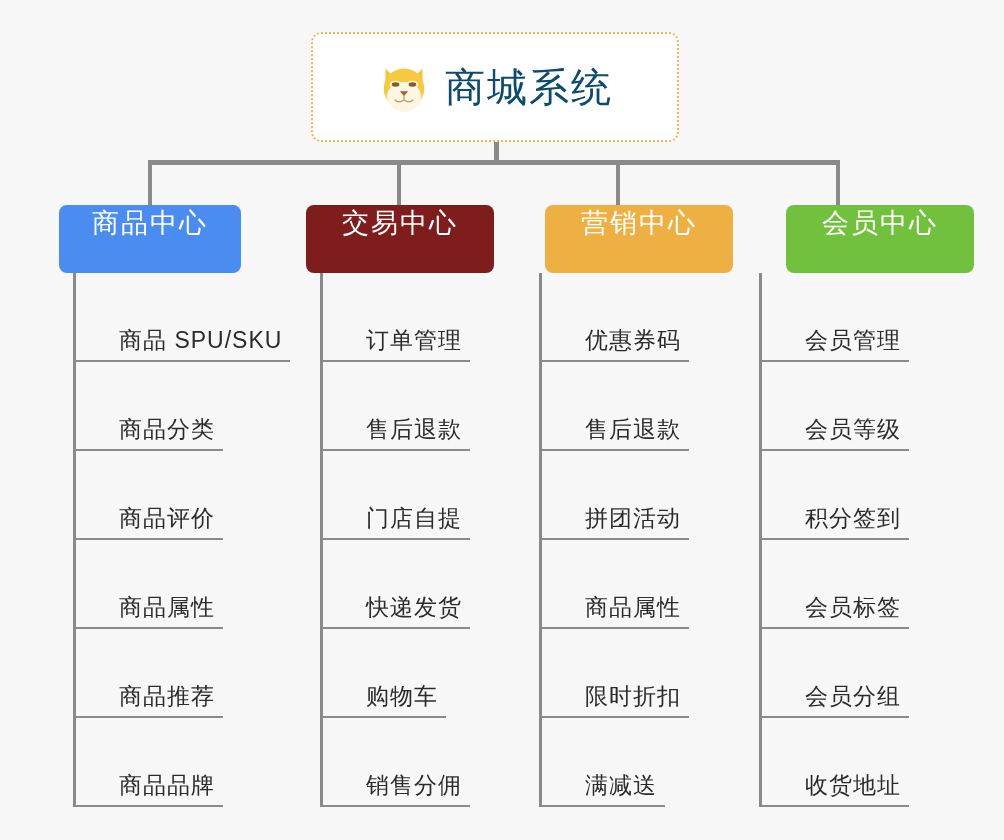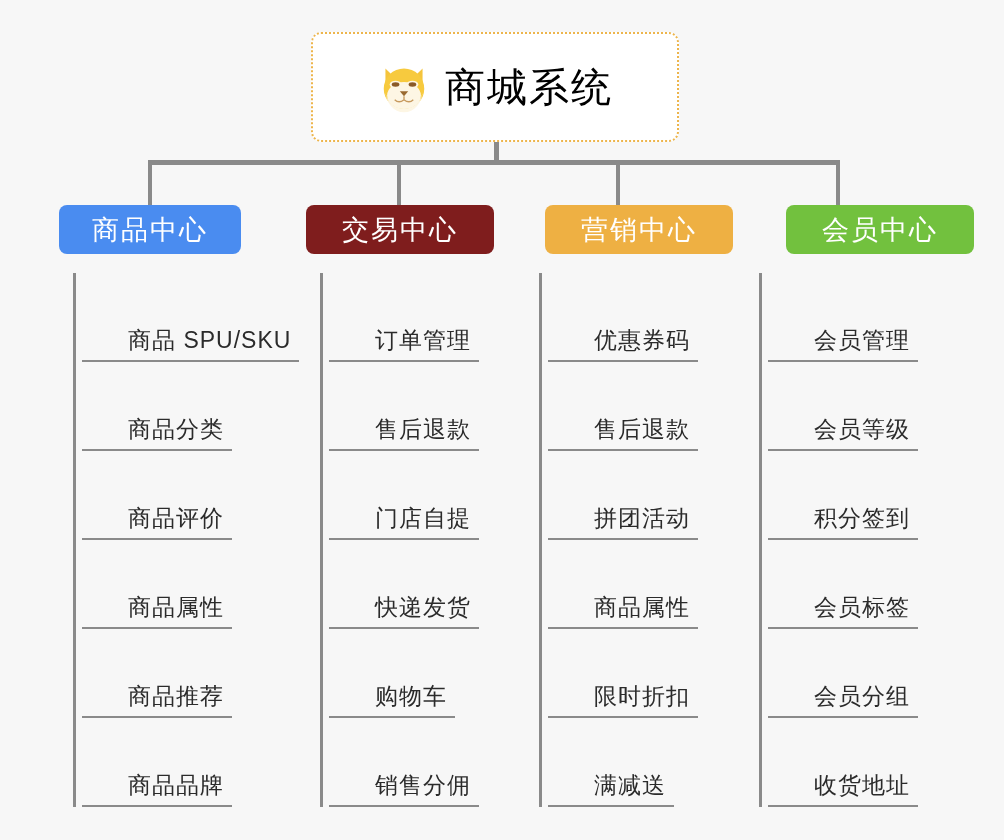--- a/index.html
+++ b/index.html
@@ -35,65 +35,65 @@
     gap: 14px;
   }
   .root-emoji {
     width: 54px;
     height: 54px;
     flex: 0 0 auto;
     display: block;
   }
   .root-title {
     font-size: 40px;
-    color: #000000;
+    color: #0c4a6e;
     letter-spacing: 2px;
     line-height: 1;
     white-space: nowrap;
   }
 
   
   .conn {
     position: absolute;
     background: #8a8a8a;
   }
   .conn-v { width: 4px; }
   .conn-h { height: 4px; }
 
   
   .column {
     position: absolute;
     top: 205px;
   }
 
   .cat-box {
-    height: 49px;
+    height: 68px;
     border-radius: 8px;
     display: flex;
-    align-items: center;
+    align-items: flex-start;
     justify-content: center;
     color: #ffffff;
     font-size: 27px;
     letter-spacing: 2px;
     white-space: nowrap;
   }
 
   
   .spine {
     position: absolute;
     width: 3px;
     background: #8a8a8a;
     top: 68px;
     left: 14px;
   }
 
   .leaf-list {
     position: absolute;
     top: 68px;
-    left: 23px;
+    left: 14px;
   }
 
   .leaf {
     position: relative;
     height: 89px;
     display: flex;
     align-items: flex-end;
   }
   .leaf-inner {
     position: relative;

